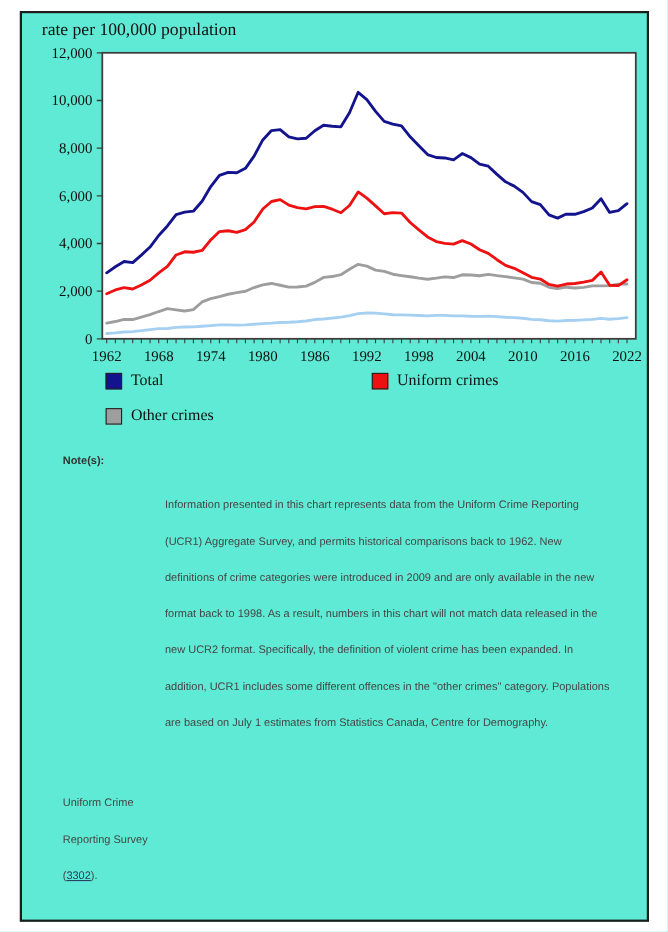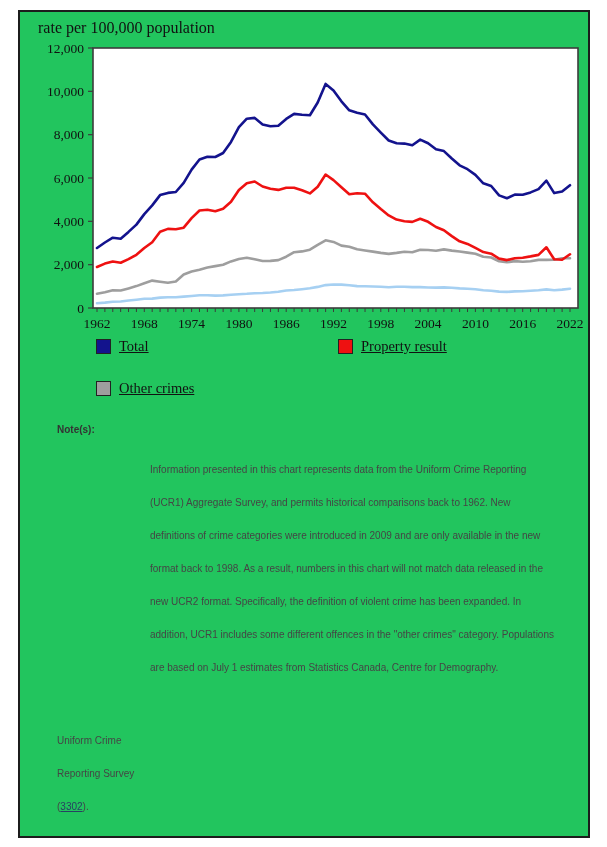--- a/index.html
+++ b/index.html
@@ -4,41 +4,41 @@
 <style>
   html,body{margin:0;padding:0;}
   body{
     width:607px;height:847px;background:#ffffff;overflow:hidden;
     font-family:"Liberation Sans",sans-serif;
   }
   .panel{
     box-sizing:border-box;
     margin:10px 17px 9px 18px;
     width:572px;height:828px;
-    background:#22c55e;
+    background:#5eead4;
     border:2px solid #1c1c1c;
     overflow:hidden;
   }
   .chart-title{
     margin:7px 0 3px 18px;
     font-family:"Liberation Serif",serif;
     font-size:16px;color:#111;
   }
   #chart{display:block;}
   #chart text{
     font-family:"Liberation Serif",serif;
     font-size:13.5px;fill:#111;
   }
   .legend{
     display:grid;
     grid-template-columns:242px auto;
-    row-gap:25px;
+    row-gap:15px;
     margin:2px 0 0 76px;
     font-family:"Liberation Serif",serif;
-    font-size:14.5px;color:#111;text-decoration:underline;
+    font-size:14.5px;color:#111;
   }
   .legend-item{display:flex;align-items:center;}
   .swatch{
     width:13px;height:13px;
     border:1px solid #222;
     margin-right:8px;
     flex:0 0 auto;
   }
   .meta-row{
     display:grid;
@@ -153,21 +153,21 @@
       <polyline points="77.0,208.0 84.9,202.5 92.8,197.7 100.7,198.7 108.5,191.9 116.4,184.6 124.3,174.1 132.2,165.4 140.1,155.1 147.9,152.9 155.8,152.0 163.7,142.9 171.6,129.6 179.5,119.5 187.4,116.7 195.3,117.0 203.1,113.0 211.0,101.9 218.9,87.2 226.8,78.7 234.7,77.9 242.6,84.5 250.4,86.3 258.3,85.7 266.2,78.9 274.1,73.9 282.0,74.8 289.9,75.3 297.7,62.5 305.6,43.9 313.5,50.5 321.4,61.3 329.3,70.3 337.1,72.8 345.0,74.5 352.9,84.4 360.8,92.6 368.7,100.5 376.6,103.2 384.4,103.6 392.3,105.3 400.2,99.6 408.1,103.3 416.0,109.3 423.9,111.1 431.8,118.5 439.6,125.3 447.5,129.2 455.4,134.9 463.3,143.3 471.2,146.0 479.1,155.4 486.9,158.3 494.8,154.6 502.7,154.8 510.6,152.4 518.5,149.1 526.4,140.6 534.2,153.1 542.1,151.5 550.0,145.2" fill="none" stroke="#13138d" stroke-width="2.6" stroke-linejoin="round" stroke-linecap="round"></polyline>
     </svg>
 
   <div class="legend">
     <div class="legend-item">
       <span class="swatch" style="background: rgb(19, 19, 141);"></span>
       <span>Total</span>
     </div>
     <div class="legend-item">
       <span class="swatch" style="background: rgb(238, 17, 17);"></span>
-      <span>Property result</span>
+      <span>Uniform crimes</span>
     </div>
     <div class="legend-item">
       <span class="swatch" style="background: rgb(158, 158, 158);"></span>
       <span>Other crimes</span>
     </div>
   </div>
 
   <div class="meta-row notes">
     <div class="meta-label">Note(s):</div>
     <div class="meta-text">Information presented in this chart represents data from the Uniform Crime Reporting (UCR1) Aggregate Survey, and permits historical comparisons back to 1962. New definitions of crime categories were introduced in 2009 and are only available in the new format back to 1998. As a result, numbers in this chart will not match data released in the new UCR2 format. Specifically, the definition of violent crime has been expanded. In addition, UCR1 includes some different offences in the "other crimes" category. Populations are based on July 1 estimates from Statistics Canada, Centre for Demography.</div>

